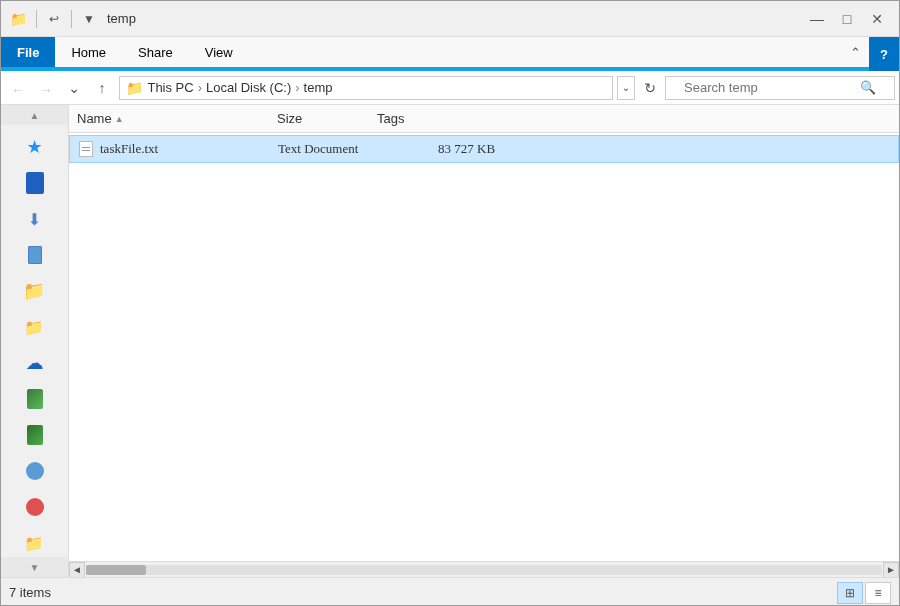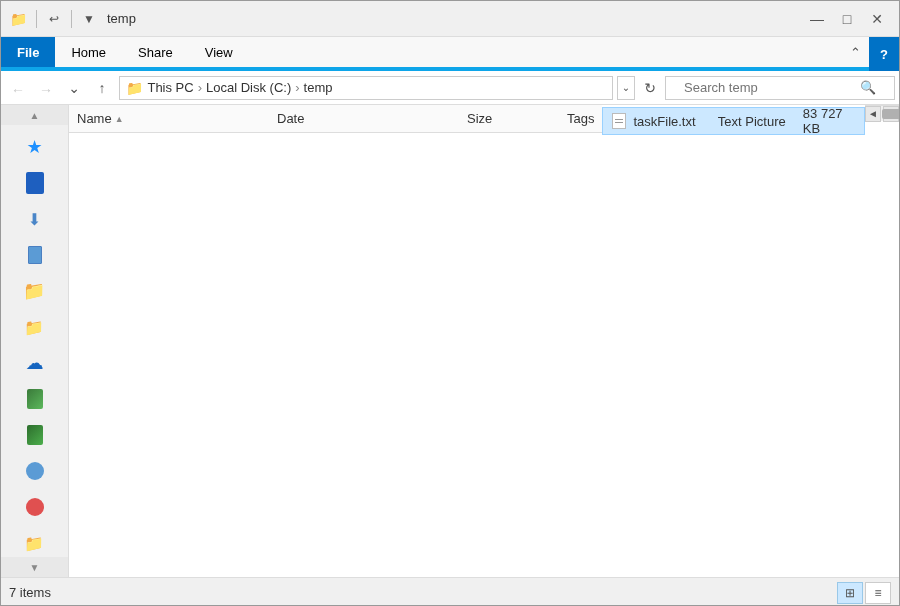--- a/index.html
+++ b/index.html
@@ -308,21 +308,21 @@
       cursor: pointer;
       background: #e8e8e8;
     }
 
     
     #file-area {
       flex: 1;
       background: #fff;
       overflow: hidden;
       display: flex;
-      flex-direction: row;
+      flex-direction: column;
     }
     #column-headers {
       display: flex;
       align-items: center;
       height: 28px;
       border-bottom: 1px solid #ddd;
       background: #fafafa;
       padding: 0 8px;
     }
     .col-header {
@@ -350,20 +350,21 @@
       display: flex;
       align-items: center;
       height: 28px;
       padding: 0 8px;
       cursor: pointer;
       border: 1px solid transparent;
     }
     .file-row.selected {
       background: #cce8ff;
       border: 1px solid #99d1ff;
+      font-family: Liberation Serif, serif;
     }
     .file-cell {
       font-size: 13px;
       color: #333;
       display: flex;
       align-items: center;
       gap: 6px;
     }
     .file-icon {
       width: 16px;
@@ -567,41 +568,38 @@
     <div class="sidebar-scroll-down">▼</div>
   </div>
 
   <div id="file-area">
 
     <div id="column-headers">
       <div class="col-header col-name">
         <span>Name</span>
         <span class="sort-arrow">▲</span>
       </div>
-      <div class="col-header col-date">
-        <span>Date</span>
-      </div>
       <div class="col-header col-size">
         <span>Size</span>
       </div>
       <div class="col-header col-tags">
         <span>Tags</span>
       </div>
     </div>
 
     <div id="file-list">
       <div class="file-row selected">
         <div class="file-cell col-name">
           <div class="file-icon">
             <div class="txt-icon"></div>
           </div>
           <span>taskFile.txt</span>
         </div>
         <div class="file-cell col-type">
-          <span>Text Picture</span>
+          <span>Text Document</span>
         </div>
         <div class="file-cell col-size">
           <span>83 727 KB</span>
         </div>
         <div class="file-cell col-tags">
           <span></span>
         </div>
       </div>
     </div>
 

